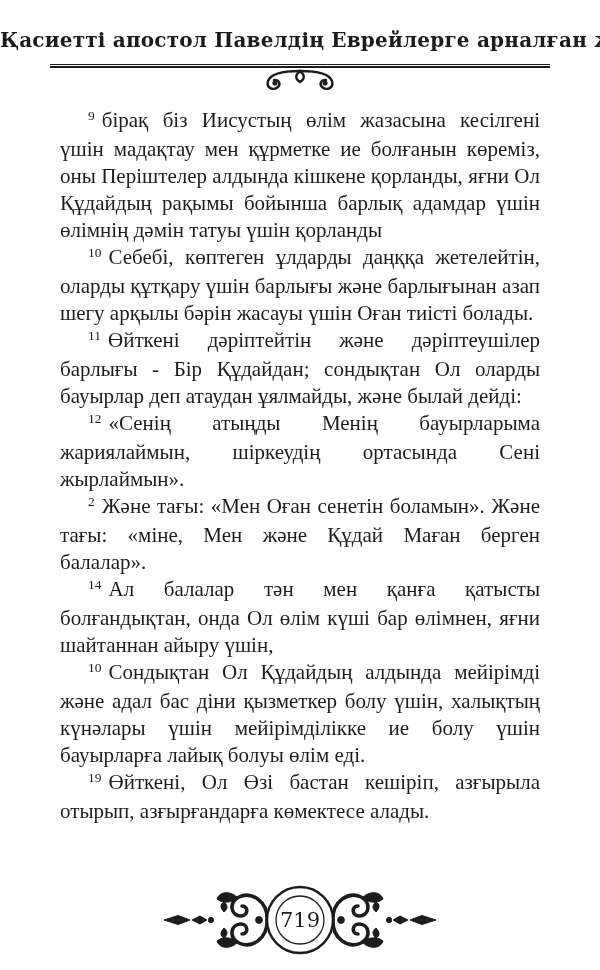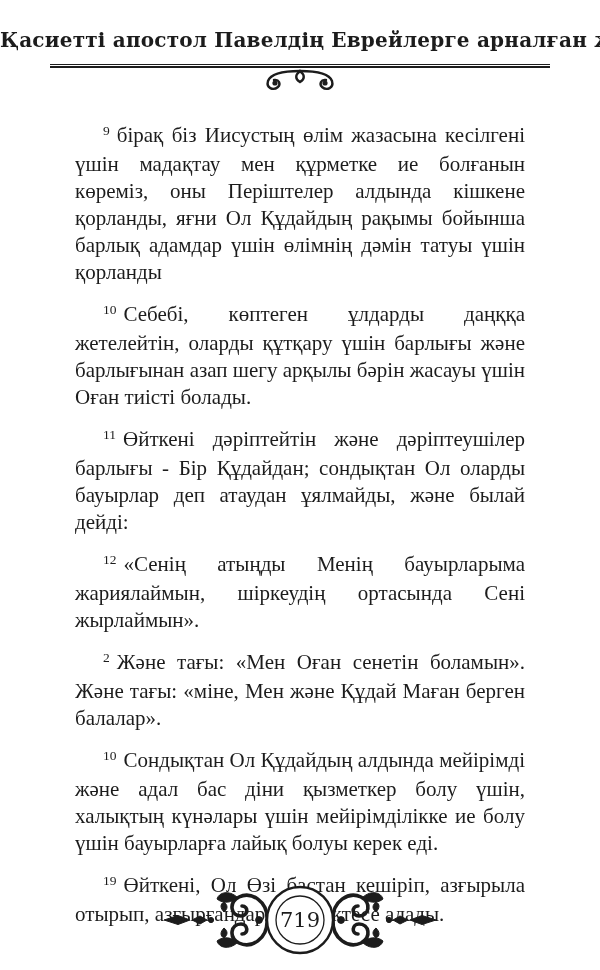--- a/index.html
+++ b/index.html
@@ -57,21 +57,21 @@
     position: absolute;
     top: 107px;
     left: 60px;
     right: 60px;
     font-size: 21px;
     line-height: 27px;
     text-align: justify;
     color: var(--ink);
   }
   .verse {
-    margin: 15px;
+    margin: 0;
     text-indent: 28px;
   }
   .vnum {
     font-size: 13.5px;
     vertical-align: baseline;
     position: relative;
     top: -7px;
     margin-right: 7px;
   }
   .page-footer {
@@ -107,21 +107,22 @@
       <circle cx="90" cy="14" r="2.6" fill="currentColor"></circle>
     </svg>
   </div>
 
   <div class="text-block">
     <p class="verse"><sup class="vnum">9</sup><span>бірақ біз Иисустың өлім жазасына кесілгені үшін мадақтау мен құрметке ие болғанын көреміз, оны Періштелер алдында кішкене қорланды, яғни Ол Құдайдың рақымы бойынша барлық адамдар үшін өлімнің дәмін татуы үшін қорланды</span></p>
     <p class="verse"><sup class="vnum">10</sup><span>Себебі, көптеген ұлдарды даңққа жетелейтін, оларды құтқару үшін барлығы және барлығынан азап шегу арқылы бәрін жасауы үшін Оған тиісті болады.</span></p>
     <p class="verse"><sup class="vnum">11</sup><span>Өйткені дәріптейтін және дәріптеушілер барлығы - Бір Құдайдан; сондықтан Ол оларды бауырлар деп атаудан ұялмайды, және былай дейді:</span></p>
     <p class="verse"><sup class="vnum">12</sup><span>«Сенің атыңды Менің бауырларыма жариялаймын, шіркеудің ортасында Сені жырлаймын».</span></p>
     <p class="verse"><sup class="vnum">2</sup><span>Және тағы: «Мен Оған сенетін боламын». Және тағы: «міне, Мен және Құдай Маған берген балалар».</span></p>
-    <p class="verse"><sup class="vnum">10</sup><span>Сондықтан Ол Құдайдың алдында мейірімді және адал бас діни қызметкер болу үшін, халықтың күнәлары үшін мейірімділікке ие болу үшін бауырларға лайық болуы керек еді.</span></p>
+    <p class="verse"><sup class="vnum">14</sup><span>Ал балалар тән мен қанға қатысты болғандықтан, онда Ол өлім күші бар өлімнен, яғни шайтаннан айыру үшін,</span></p>
+    <p class="verse"><sup class="vnum">10</sup><span>Сондықтан Ол Құдайдың алдында мейірімді және адал бас діни қызметкер болу үшін, халықтың күнәлары үшін мейірімділікке ие болу үшін бауырларға лайық болуы өлім еді.</span></p>
     <p class="verse"><sup class="vnum">19</sup><span>Өйткені, Ол Өзі бастан кешіріп, азғырыла отырып, азғырғандарға көмектесе алады.</span></p>
   </div>
 
   <div class="page-footer">
     <svg class="footer-ornament" width="320" height="76" viewBox="0 0 320 76" aria-hidden="true">
 
       <g id="fl" fill="currentColor" stroke="currentColor">
         <polygon points="24,38 38,33.5 50,38 38,42.5"></polygon>
         <polygon points="52,38 60,34 67,38 60,42"></polygon>
         <circle cx="71" cy="38" r="2.6"></circle>

